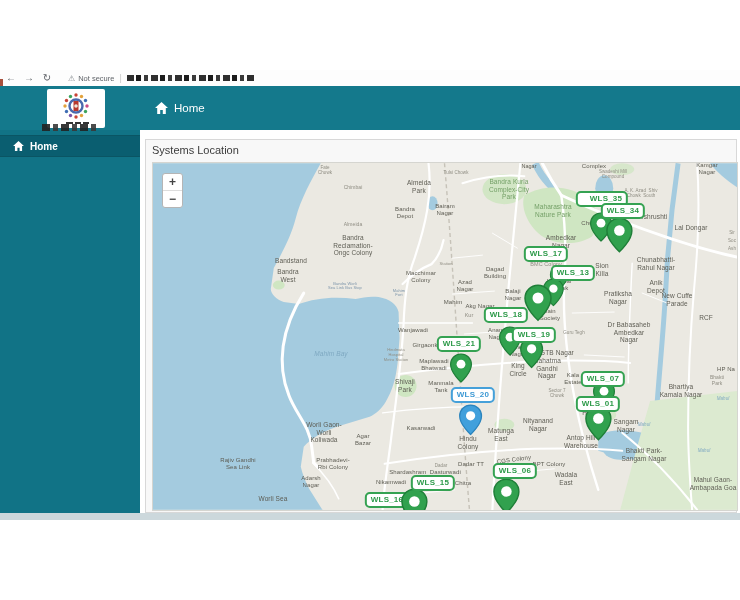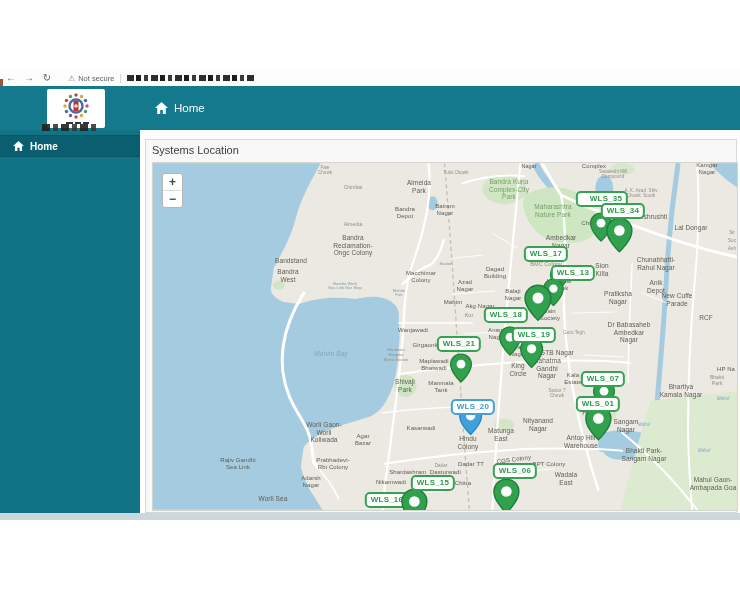--- a/index.html
+++ b/index.html
@@ -38,21 +38,21 @@
   .map{position:absolute;left:6px;top:22px;width:584px;height:347px;overflow:hidden;background:#ebe9e2;
        border:1px solid #d5d5d0;box-sizing:content-box;}
   .map svg.base{position:absolute;left:0;top:0;z-index:0;}
   .label-layer,.marker-layer{position:absolute;left:0;top:0;width:100%;height:100%;z-index:5;}
   .mlabel{position:absolute;transform:translate(-50%,-50%);white-space:pre;text-align:center;
           line-height:1.18;font-weight:500;letter-spacing:.1px;pointer-events:none;}
   .mlabel.ital{font-style:italic;}
   .mtag{position:absolute;transform:translate(-50%,-50%);background:#fff;border:2px solid #35a252;
         color:#2d9a49;font-weight:bold;font-size:8px;line-height:1;padding:2px 4px;border-radius:5px;
         letter-spacing:.2px;z-index:30;cursor:pointer;}
-  .mtag.blue{border-color:#45a0d9;color:#3d99d4;margin-top:12px;}
+  .mtag.blue{border-color:#45a0d9;color:#3d99d4;}
   .mpin{position:absolute;z-index:20;cursor:pointer;}
   .zoomctl{position:absolute;left:9px;top:10px;width:19px;background:#fff;border:1px solid #b5b5b5;
            border-radius:3px;z-index:40;}
   .zoomctl .zbtn{height:16px;text-align:center;font-size:12px;font-weight:bold;color:#444;line-height:16px;cursor:pointer;}
   .zoomctl .zbtn:first-child{border-bottom:1px solid #ddd;}
   
   .bottom-strip{position:absolute;left:0;top:513px;width:740px;height:7px;background:#ccd8dc;}
 </style>
 </head>
 <body>

